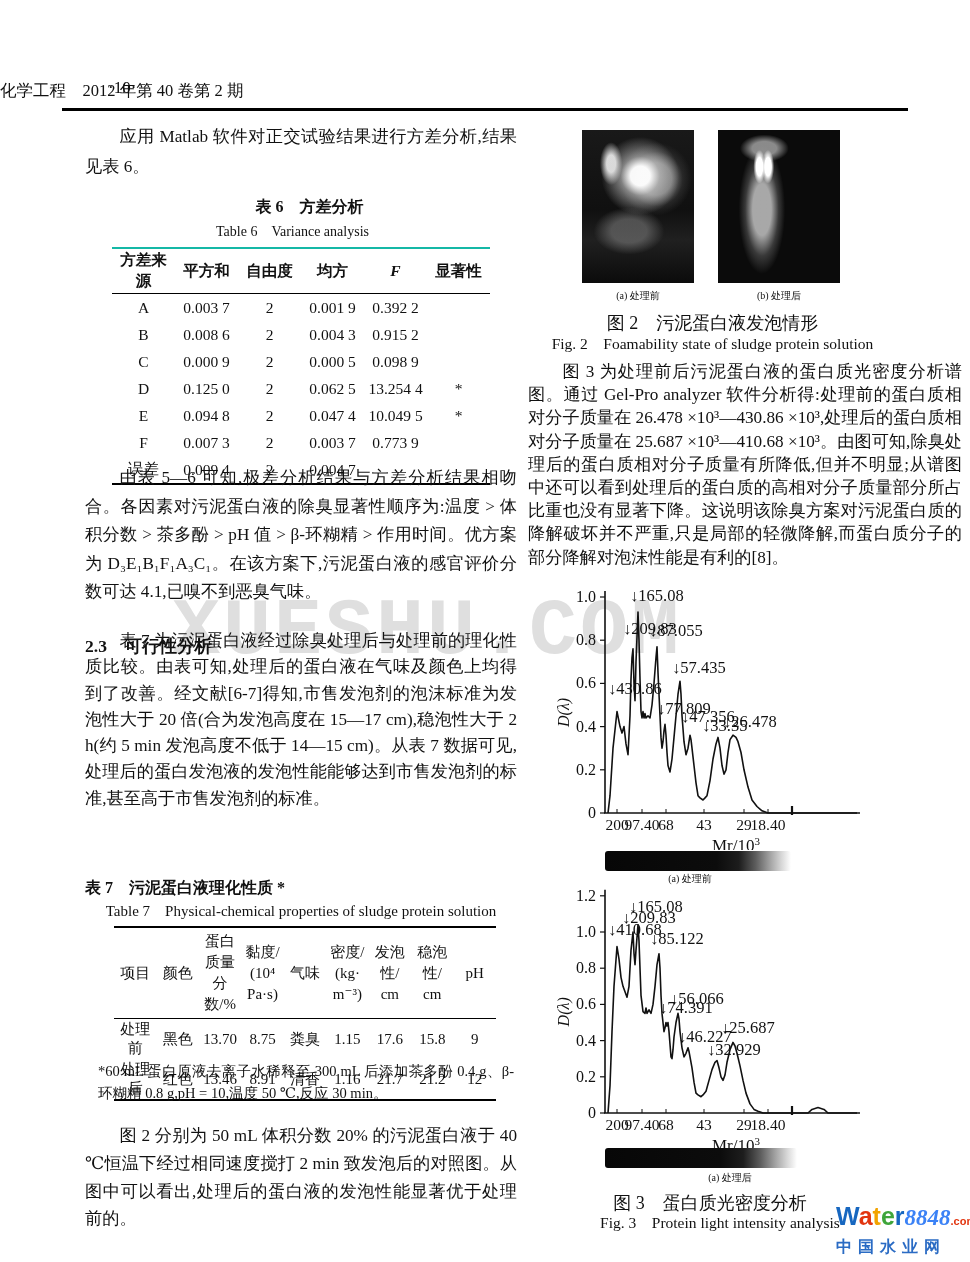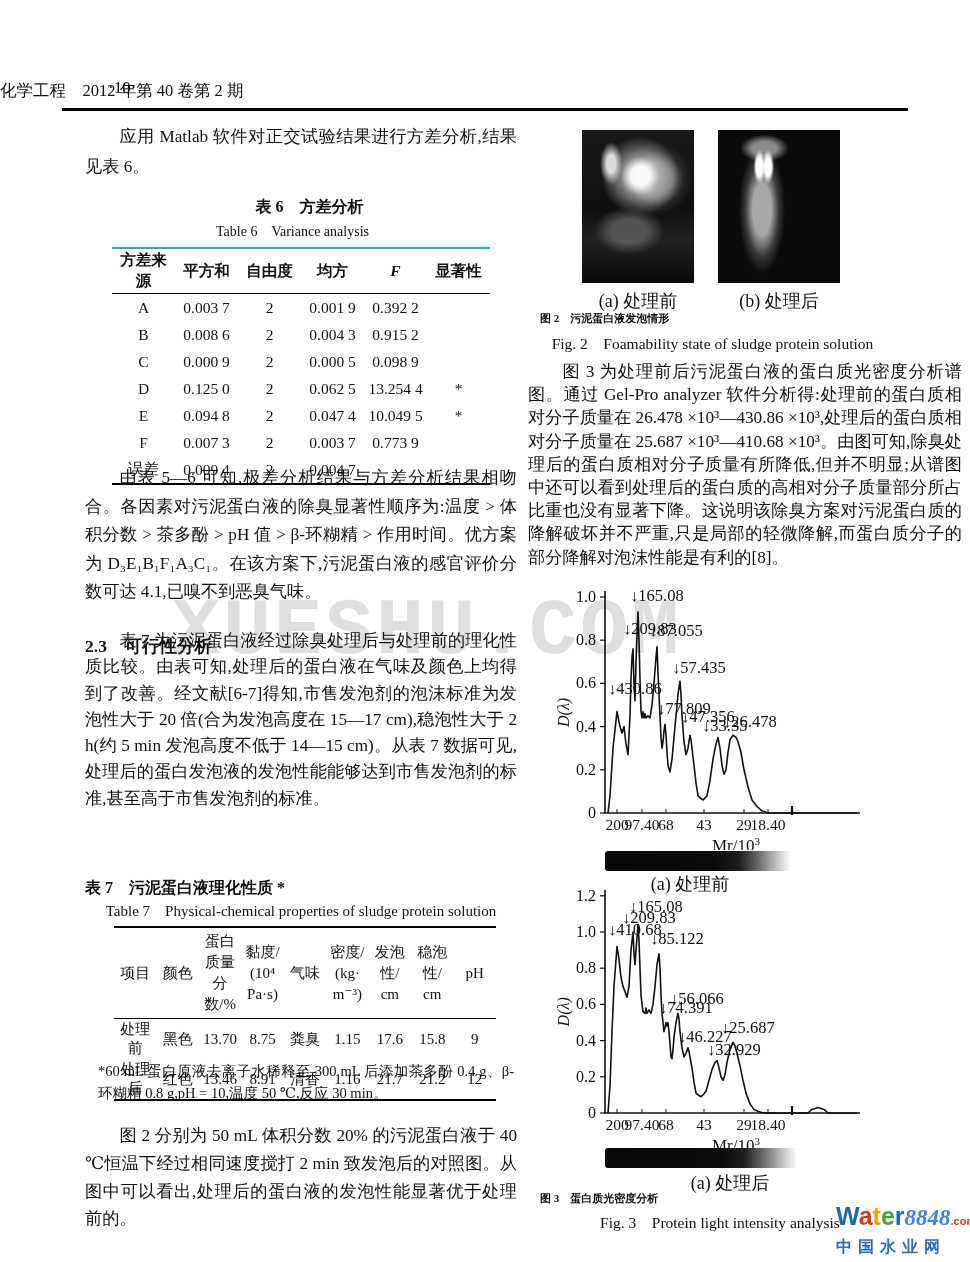--- a/index.html
+++ b/index.html
@@ -41,24 +41,24 @@
     radial-gradient(ellipse 10% 14% at 26% 22%, rgba(240,240,240,0.9) 0 40%, rgba(0,0,0,0) 100%),
     radial-gradient(ellipse 40% 30% at 66% 32%, rgba(150,150,150,0.75) 0 35%, rgba(70,70,70,0.4) 60%, rgba(0,0,0,0) 80%),
     radial-gradient(ellipse 45% 22% at 42% 66%, rgba(130,130,130,0.55) 0 35%, rgba(0,0,0,0) 70%),
     linear-gradient(180deg,#191919 0%,#101010 52%,#202020 72%,#0b0b0b 100%);}
   #photoB{left:718px;width:122px;background:
     radial-gradient(ellipse 5% 11% at 34% 24%, #fff 0 55%, rgba(255,255,255,0) 100%),
     radial-gradient(ellipse 5% 11% at 41% 24%, #fff 0 55%, rgba(255,255,255,0) 100%),
     radial-gradient(ellipse 20% 9% at 38% 12%, rgba(170,170,170,0.8) 0 50%, rgba(0,0,0,0) 100%),
     radial-gradient(ellipse 19% 42% at 36% 52%, rgba(185,185,185,0.9) 0 40%, rgba(95,95,95,0.55) 72%, rgba(0,0,0,0) 100%),
     #0b0b0b;}
-  .flabel{text-align:center;font-size:18px;}
+  .flabel{text-align:center;font-size:10px;}
   #f2la{left:582px;top:289px;width:112px;}
   #f2lb{left:712px;top:289px;width:134px;}
-  .capcn{font-weight:bold;font-size:11px;}
+  .capcn{text-align:center;font-weight:normal;font-size:18px;}
   .capen{text-align:center;font-size:15.5px;}
   #f2c{left:540px;top:311px;width:345px;}
   #f2e{left:540px;top:318px;width:345px;margin-top:16px;}
   #p5{left:528px;top:360px;width:434px;line-height:23.2px;}
   .chart{position:absolute;z-index:2;}
   #chartA{left:540px;top:588px;width:430px;height:262px;}
   #chartB{left:540px;top:888px;width:430px;height:262px;}
   .gel{position:absolute;z-index:2;height:20px;border-radius:3px;
        background:linear-gradient(to right,#070707 0%,#0c0c0c 60%,#1d1d1d 72%,#5d5d5d 81%,#a5a5a5 89%,#d8d8d8 95%,rgba(235,235,235,0) 100%);}
   #gelA{left:605px;top:851px;width:186px;}

